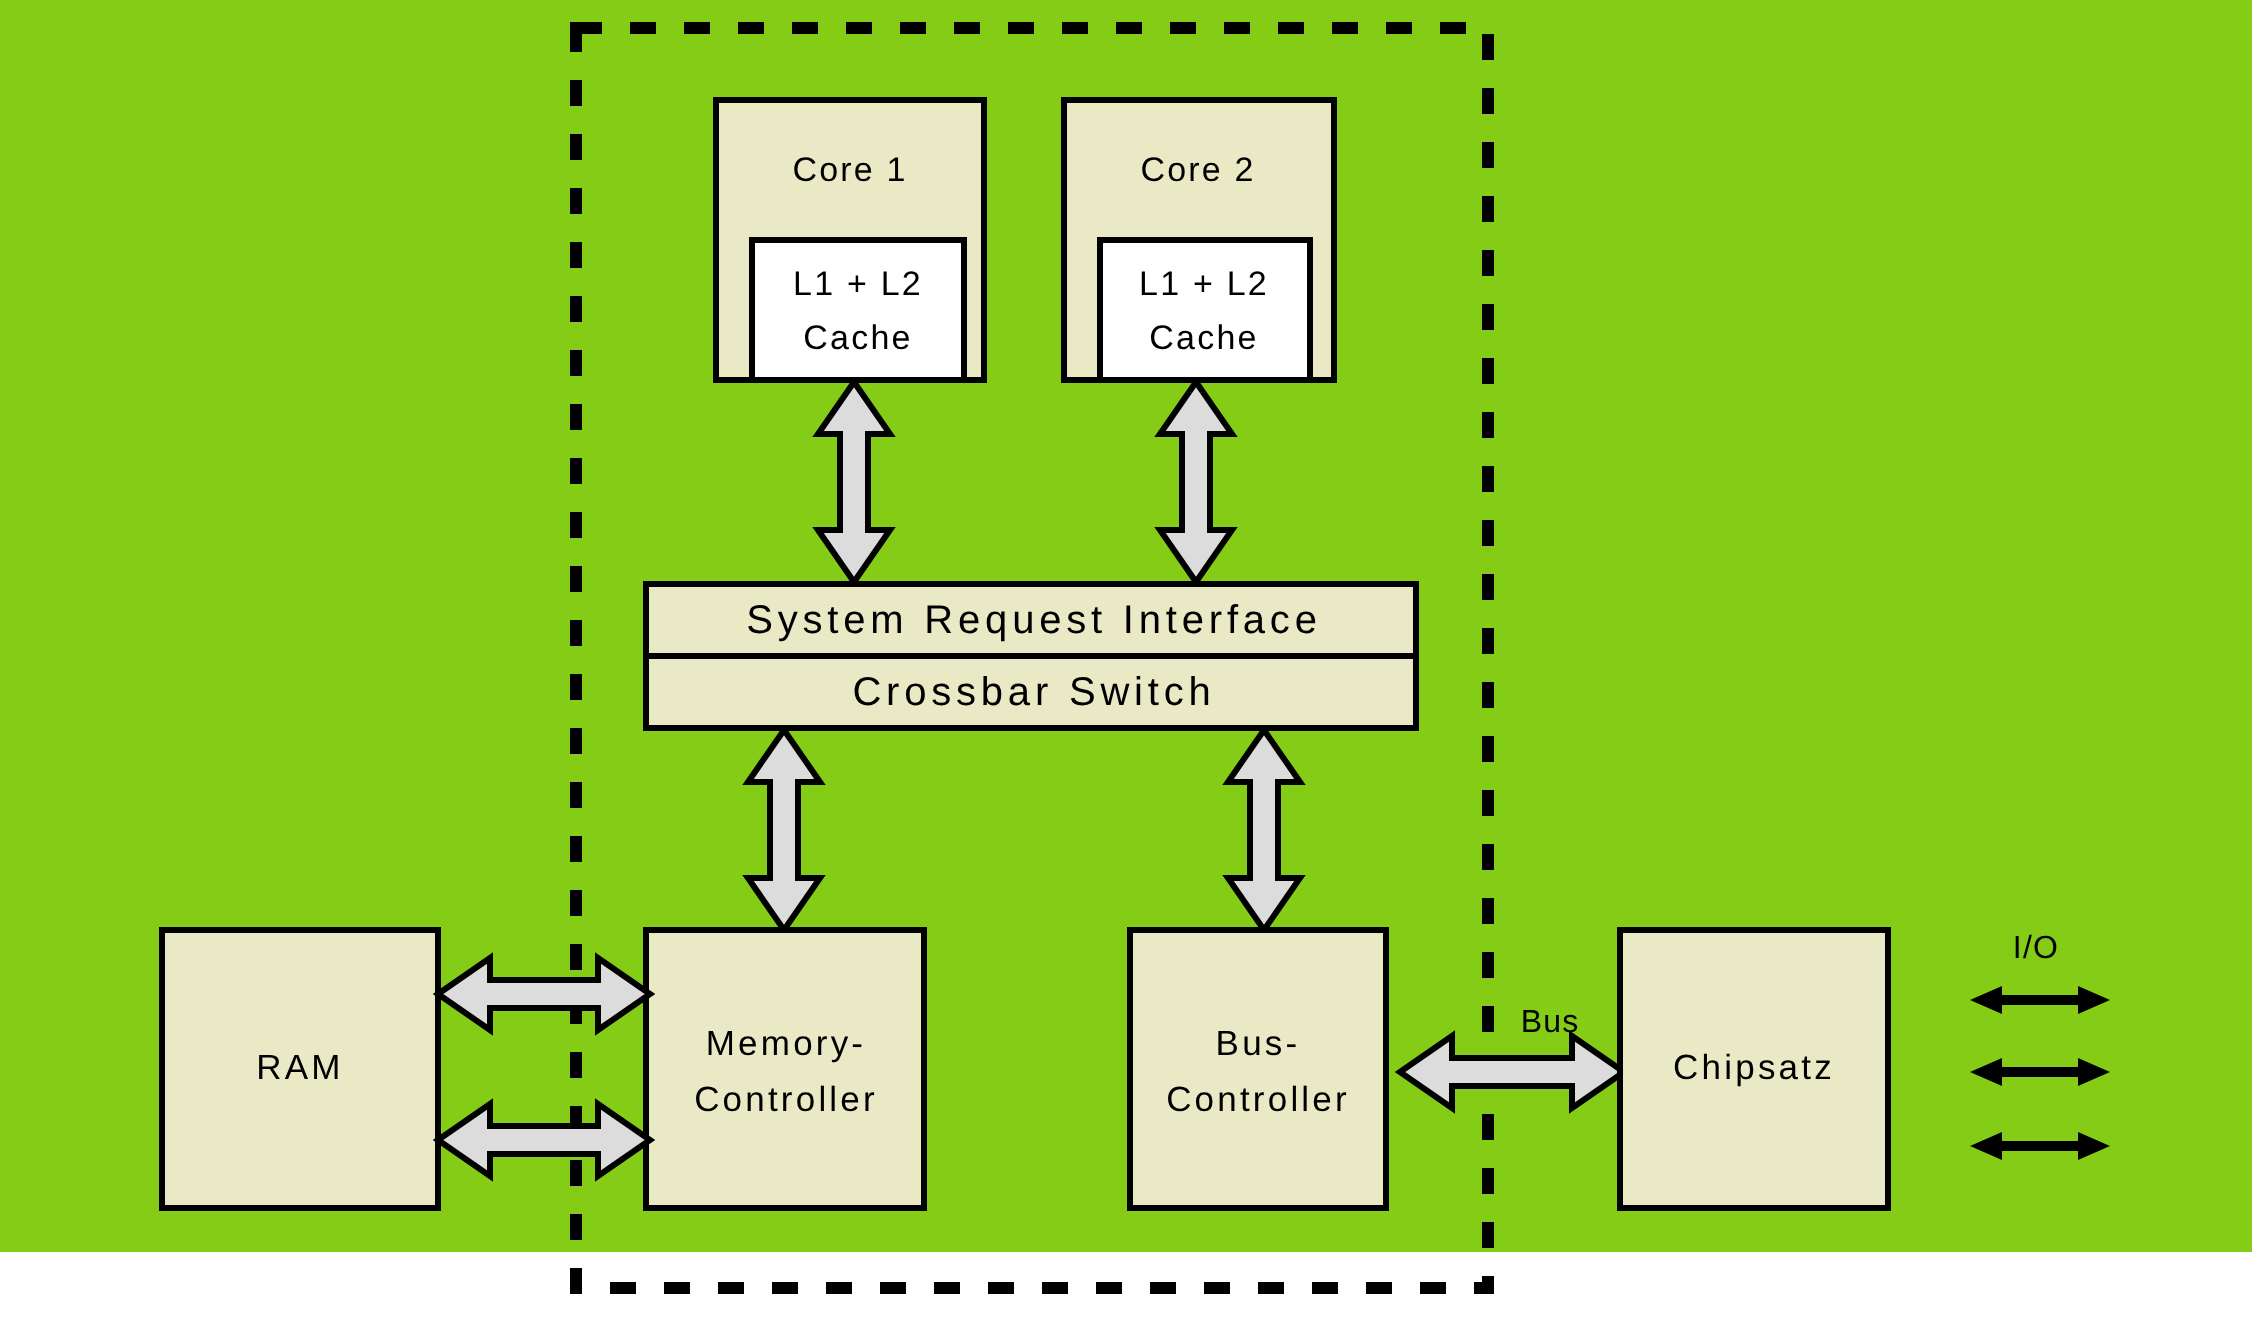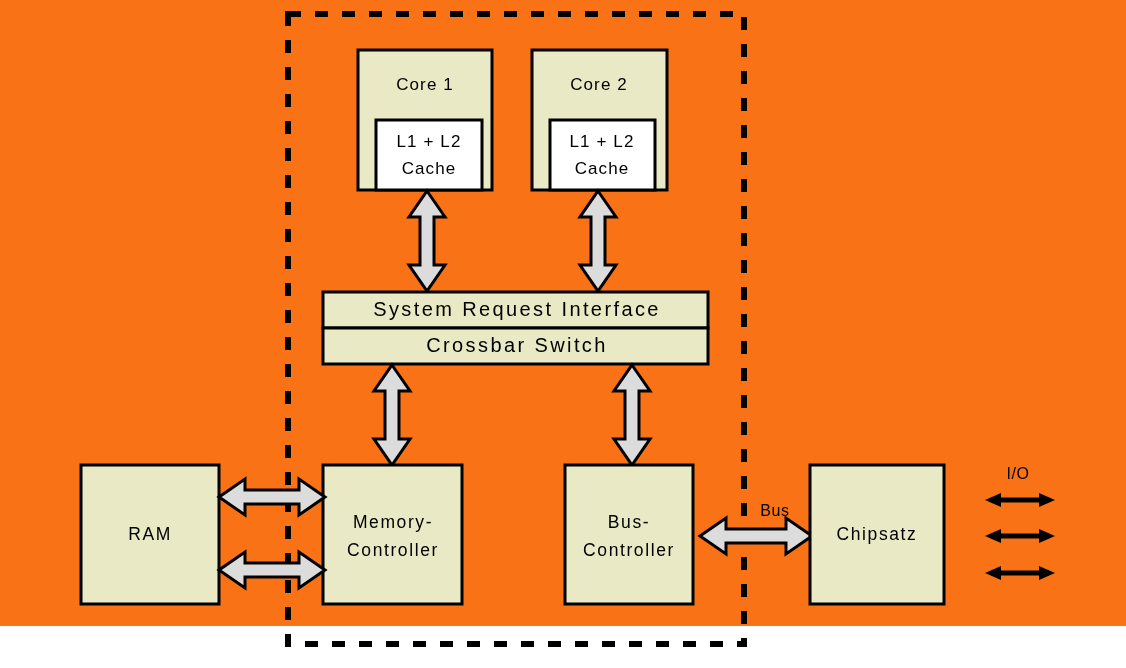--- a/index.html
+++ b/index.html
@@ -10,21 +10,21 @@
   body {
     width: 1126px;
     height: 668px;
     font-family: "Liberation Sans", sans-serif;
     overflow: hidden;
   }
   #diagram-root {
     position: relative;
     width: 1126px;
     height: 626px;
-    background: #f97316;
+    background: #84cc16;
   }
   svg.diagram-canvas {
     position: absolute;
     top: 0;
     left: 0;
     width: 1126px;
     height: 668px;
     display: block;
   }
   .blk-text {

